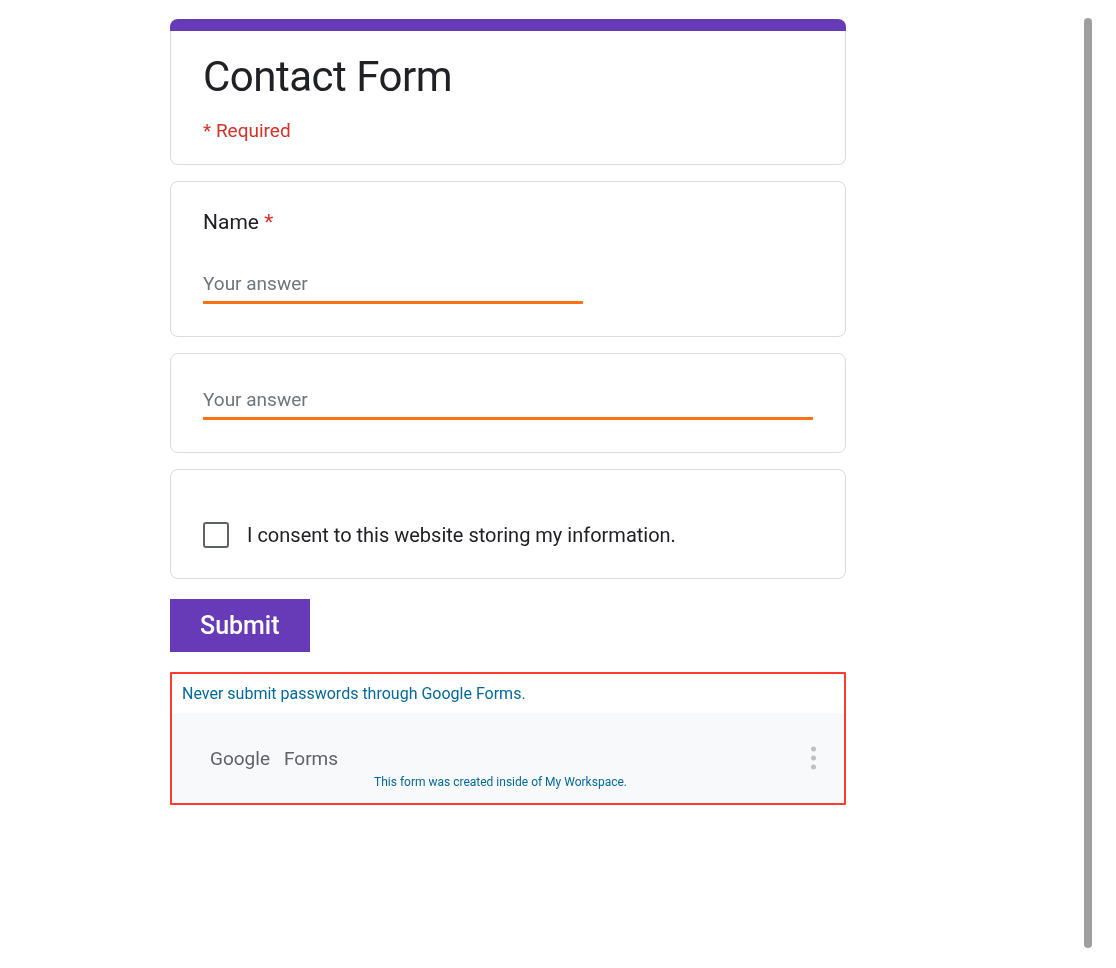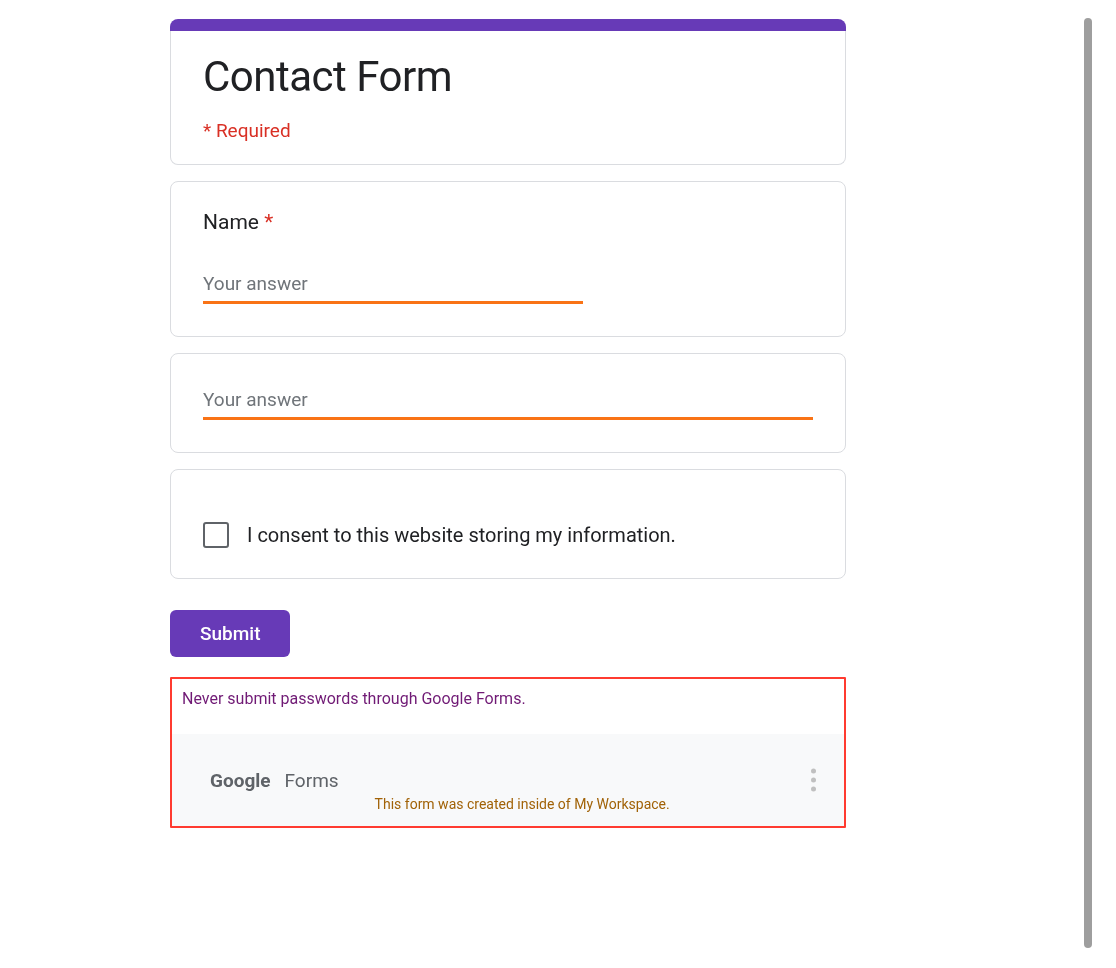--- a/index.html
+++ b/index.html
@@ -111,61 +111,61 @@
     }
     .gdpr-title {
       font-size: 21px;
       color: #202124;
       font-weight: 400;
     }
     .submit-btn {
       background: #673ab7;
       color: #fff;
       border: none;
-      border-radius: 6px;
-      font-size: 19px;
+      border-radius: 0;
+      font-size: 25px;
       font-weight: 500;
       padding: 12px 30px;
       cursor: pointer;
       font-family: inherit;
-      margin-top: 15px;
+      margin-top: 4px;
     }
     .footer-area {
       margin-top: 20px;
       border: 2px solid #ff3b30;
       padding: 10px 10px 0 10px;
       position: relative;
       border-radius: 1px;
     }
     .warning-text {
       font-size: 16px;
-      color: #701a75;
-      margin-bottom: 26px;
+      color: #0369a1;
+      margin-bottom: 10px;
       padding-left: 0;
     }
     .footer-bar {
       background: #f8f9fa;
       display: flex;
       align-items: center;
       padding: 14px 20px;
       margin: 0 -10px;
       position: relative;
     }
     .goog-logo {
       font-size: 19px;
       color: #5f6368;
       margin-right: 36px;
       margin-left: 18px;
       white-space: nowrap;
     }
-    .goog-g { font-weight: 700; }
+    .goog-g { font-weight: 400; }
     .goog-forms { font-weight: 400; margin-left: 14px; }
     .workspace-text {
-      font-size: 14px;
-      color: #a16207;
+      font-size: 12px;
+      color: #0369a1;
       margin-top: 48px;
     }
     .kebab {
       position: absolute;
       right: 22px;
       top: 50%;
       transform: translateY(-50%);
       display: flex;
       flex-direction: column;
       gap: 4px;

